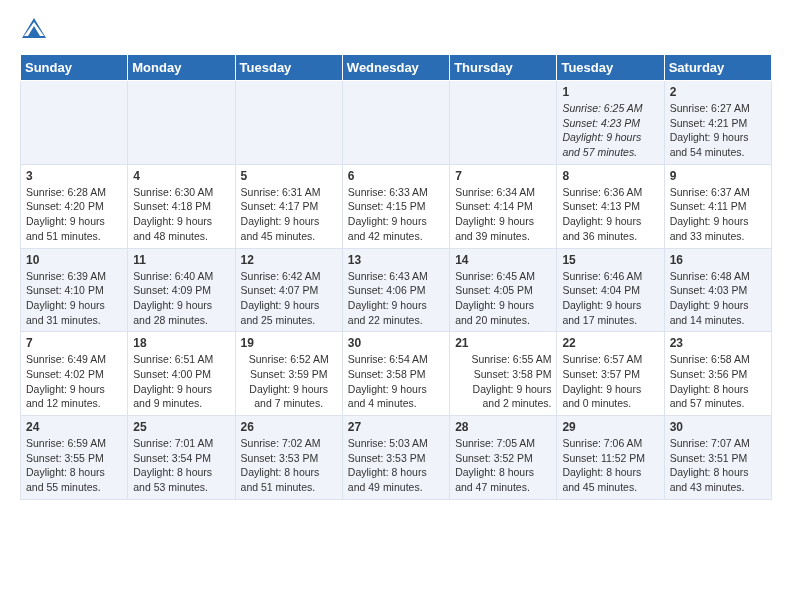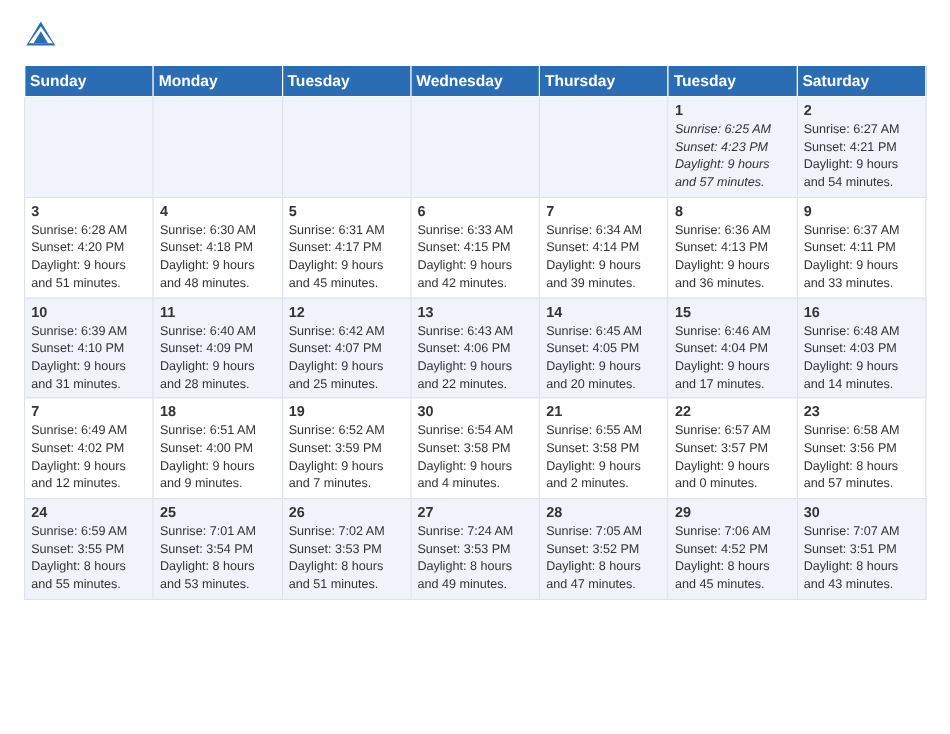--- a/index.html
+++ b/index.html
@@ -242,33 +242,33 @@
 Daylight: 9 hours and 12 minutes.</div>
           </td>
           <td>
             <span class="day-num">18</span>
             <div class="day-info" style="white-space: pre-line;">Sunrise: 6:51 AM
 Sunset: 4:00 PM
 Daylight: 9 hours and 9 minutes.</div>
           </td>
           <td>
             <span class="day-num">19</span>
-            <div class="day-info" style="white-space: pre-line;">Sunrise: 6:52 AM
+            <div class="day-info" style="white-space: pre-line; text-align: center;">Sunrise: 6:52 AM
 Sunset: 3:59 PM
 Daylight: 9 hours and 7 minutes.</div>
           </td>
           <td>
             <span class="day-num">30</span>
             <div class="day-info" style="white-space: pre-line;">Sunrise: 6:54 AM
 Sunset: 3:58 PM
 Daylight: 9 hours and 4 minutes.</div>
           </td>
           <td>
             <span class="day-num">21</span>
-            <div class="day-info" style="white-space: pre-line;">Sunrise: 6:55 AM
+            <div class="day-info" style="white-space: pre-line; text-align: right;">Sunrise: 6:55 AM
 Sunset: 3:58 PM
 Daylight: 9 hours and 2 minutes.</div>
           </td>
           <td>
             <span class="day-num">22</span>
             <div class="day-info" style="white-space: pre-line;">Sunrise: 6:57 AM
 Sunset: 3:57 PM
 Daylight: 9 hours and 0 minutes.</div>
           </td>
           <td>
@@ -292,34 +292,34 @@
 Daylight: 8 hours and 53 minutes.</div>
           </td>
           <td>
             <span class="day-num">26</span>
             <div class="day-info" style="white-space: pre-line;">Sunrise: 7:02 AM
 Sunset: 3:53 PM
 Daylight: 8 hours and 51 minutes.</div>
           </td>
           <td>
             <span class="day-num">27</span>
-            <div class="day-info" style="white-space: pre-line;">Sunrise: 7:24 AM
+            <div class="day-info" style="white-space: pre-line;">Sunrise: 5:03 AM
 Sunset: 3:53 PM
 Daylight: 8 hours and 49 minutes.</div>
           </td>
           <td>
             <span class="day-num">28</span>
             <div class="day-info" style="white-space: pre-line;">Sunrise: 7:05 AM
 Sunset: 3:52 PM
 Daylight: 8 hours and 47 minutes.</div>
           </td>
           <td>
             <span class="day-num">29</span>
             <div class="day-info" style="white-space: pre-line;">Sunrise: 7:06 AM
-Sunset: 4:52 PM
+Sunset: 11:52 PM
 Daylight: 8 hours and 45 minutes.</div>
           </td>
           <td>
             <span class="day-num">30</span>
             <div class="day-info" style="white-space: pre-line;">Sunrise: 7:07 AM
 Sunset: 3:51 PM
 Daylight: 8 hours and 43 minutes.</div>
           </td>
         </tr>
       </tbody>

